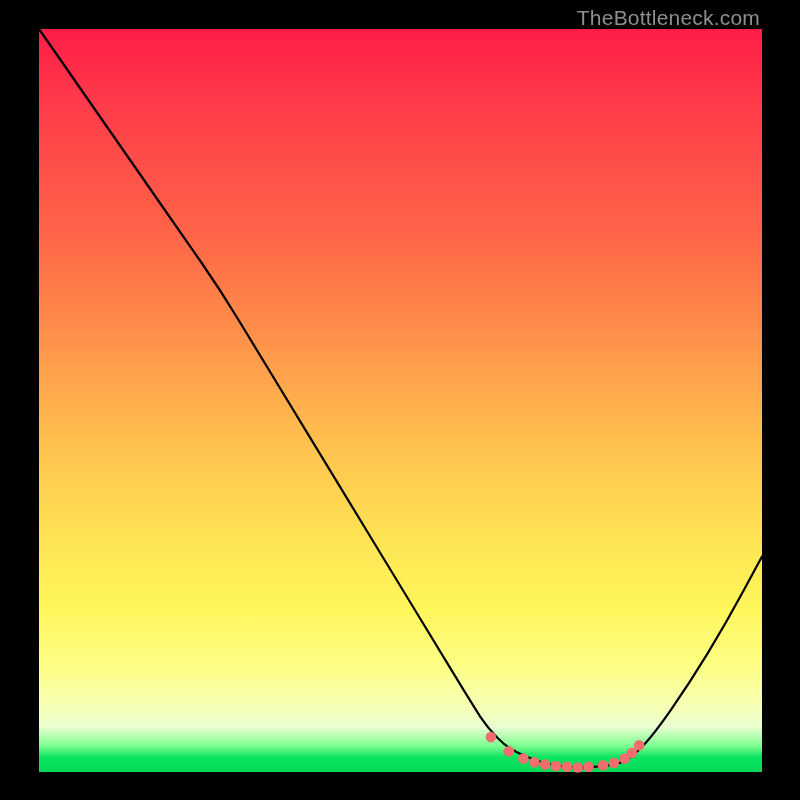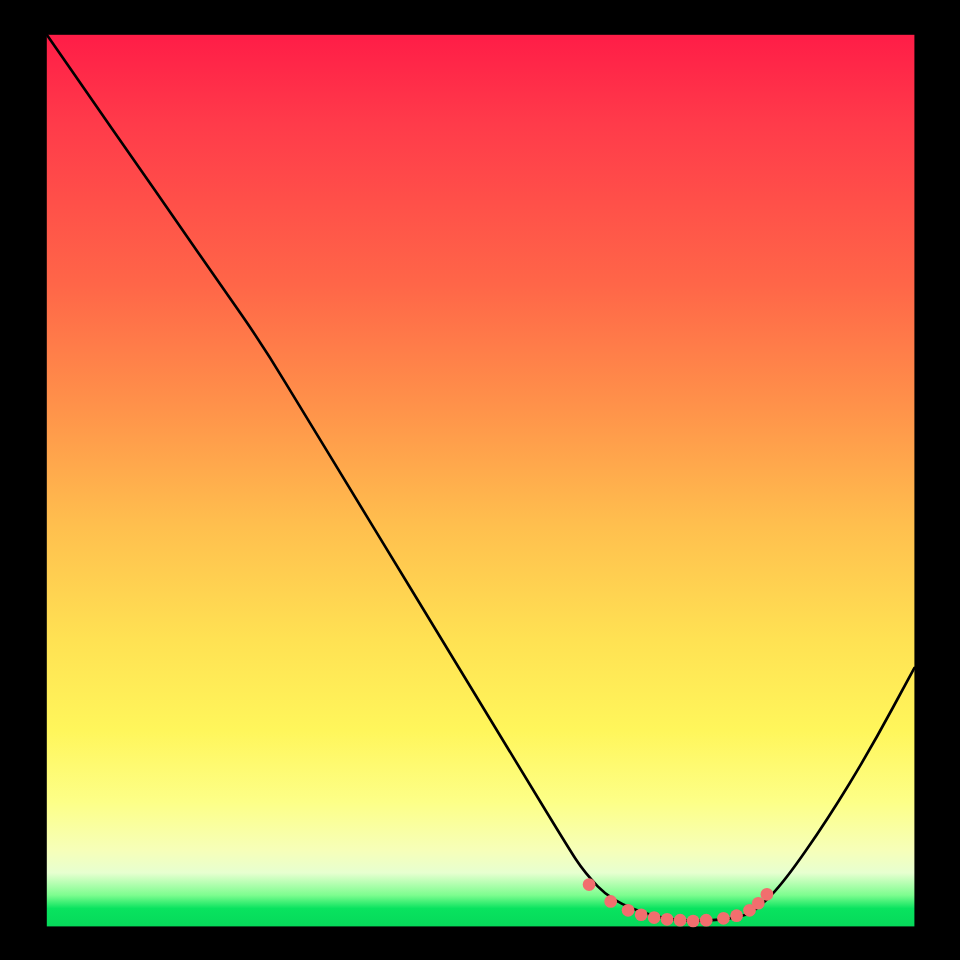--- a/index.html
+++ b/index.html
@@ -82,13 +82,14 @@
           <circle cx="538.6" cy="738.5" r="5.3" fill="#f26e6e"></circle>
           <circle cx="549.5" cy="737.8" r="5.3" fill="#f26e6e"></circle>
           <circle cx="563.9" cy="736.3" r="5.3" fill="#f26e6e"></circle>
           <circle cx="574.8" cy="734.1" r="5.3" fill="#f26e6e"></circle>
           <circle cx="585.6" cy="729.6" r="5.3" fill="#f26e6e"></circle>
           <circle cx="592.9" cy="723.7" r="5.3" fill="#f26e6e"></circle>
           <circle cx="600.1" cy="716.3" r="5.3" fill="#f26e6e"></circle>
         </g>
     </svg>
   </div>
+  <div class="watermark">TheBottleneck.com</div>
 </div>
 
 </body></html>

